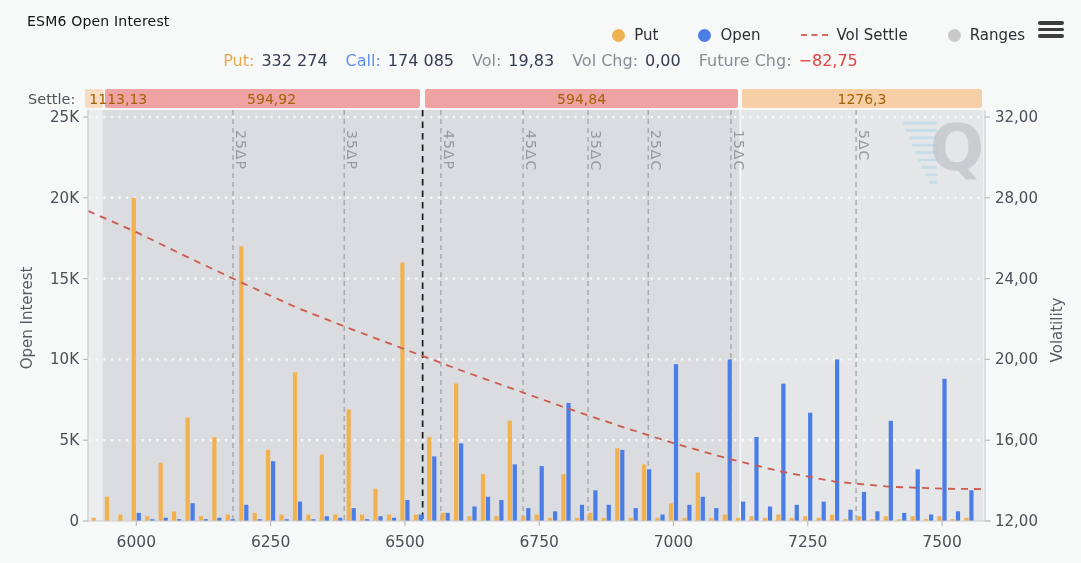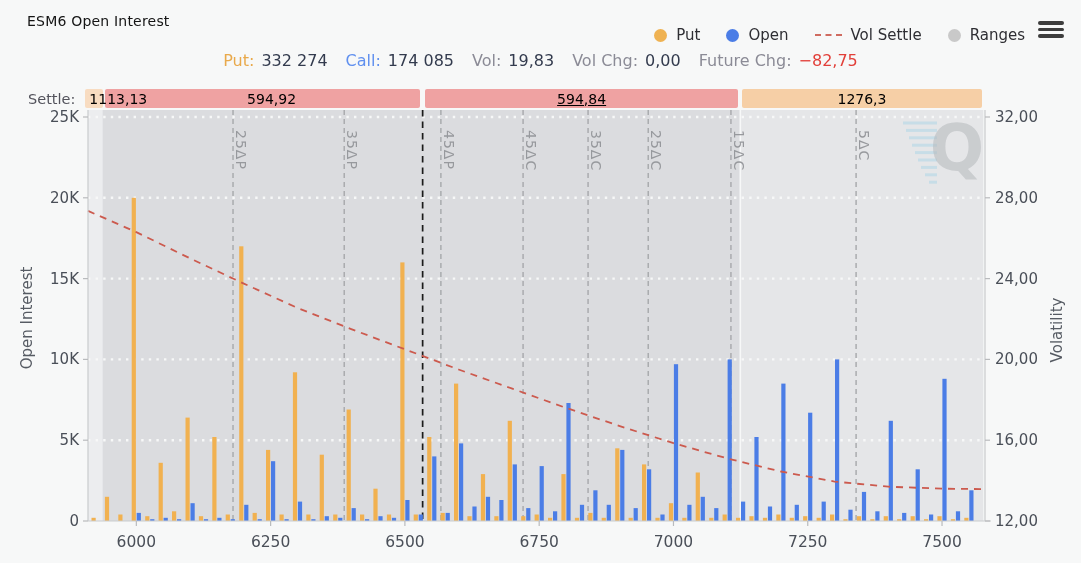--- a/index.html
+++ b/index.html
@@ -1,32 +1,32 @@
 <!DOCTYPE html>
 <html><head>
 <meta charset="utf-8">
 <style>
   html,body{margin:0;padding:0}
   body{width:1081px;height:563px;background:#f7f8f8;position:relative;overflow:hidden;
        font-family:"DejaVu Sans","Liberation Sans",sans-serif;}
   .title{position:absolute;left:27px;top:13px;font-size:14px;color:#141414;letter-spacing:.2px}
-  .legend{position:absolute;top:26px;right:56px;display:flex;gap:26px;align-items:center;
+  .legend{position:absolute;top:26px;right:56px;display:flex;gap:40px;align-items:center;
           font-size:15px;color:#2e2e33}
   .legend .it{display:flex;align-items:center;gap:9px;cursor:pointer}
   .dot{width:13px;height:13px;border-radius:50%}
   .dashic{width:27px;height:0;border-top:2.5px dashed #cf6b60}
   .burger{position:absolute;right:17px;top:21px;width:26px;cursor:pointer}
   .burger i{display:block;height:3.5px;background:#3d3d3d;border-radius:2px;margin-bottom:3.2px}
   .stats{position:absolute;top:51px;left:0;width:100%;text-align:center;font-size:16px;white-space:nowrap}
   .stats .item{margin-left:18px}
   .stats .item:first-child{margin-left:0}
   .stats .vl{margin-left:7px}
   .rlabel{position:absolute;left:28px;top:91px;font-size:14.5px;color:#53535c}
   .seg{position:absolute;top:89px;height:19px;border-radius:2px}
-  .segtxt{position:absolute;top:90.5px;font-size:14px;color:#000000;white-space:nowrap;z-index:3}
+  .segtxt{position:absolute;top:90.5px;font-size:14px;color:#a16207;white-space:nowrap;z-index:3}
   svg{position:absolute;left:0;top:0;font-family:"DejaVu Sans","Liberation Sans",sans-serif}
 </style>
 </head>
 <body>
 
 <div class="title">ESM6 Open Interest</div>
 <div class="legend" id="legend">
     <div class="it">
       <span class="dot" style="background: rgb(239, 178, 82);"></span>
       <span>Put</span>
@@ -50,21 +50,21 @@
   <i></i>
 </div>
 <div class="stats" id="stats"><span class="item"><span style="color: rgb(233, 169, 75);">Put:</span><span class="vl" style="color: rgb(51, 59, 78);">332 274</span></span><span class="item"><span style="color: rgb(96, 144, 239);">Call:</span><span class="vl" style="color: rgb(51, 59, 78);">174 085</span></span><span class="item"><span style="color: rgb(139, 139, 150);">Vol:</span><span class="vl" style="color: rgb(51, 59, 78);">19,83</span></span><span class="item"><span style="color: rgb(139, 139, 150);">Vol Chg:</span><span class="vl" style="color: rgb(51, 59, 78);">0,00</span></span><span class="item"><span style="color: rgb(139, 139, 150);">Future Chg:</span><span class="vl" style="color: rgb(226, 64, 58);">−82,75</span></span></div>
 <div class="rlabel">Settle:</div>
 <div id="rangesegs">
     <div class="seg" style="left: 85.3144px; width: 17.188px; background: rgb(248, 220, 193);"></div>
     <div class="segtxt" style="left: 89.3144px;">1113,13</div>
     <div class="seg" style="left: 104.651px; width: 315.83px; background: rgb(239, 162, 162);"></div>
     <div class="segtxt" style="left: 262.566px; transform: translateX(-50%); margin-left: 9px;">594,92</div>
     <div class="seg" style="left: 424.778px; width: 313.681px; background: rgb(239, 162, 162);"></div>
-    <div class="segtxt" style="left: 581.619px; transform: translateX(-50%); text-decoration: underline;">594,84</div>
+    <div class="segtxt" style="left: 581.619px; transform: translateX(-50%);">594,84</div>
     <div class="seg" style="left: 741.682px; width: 240.632px; background: rgb(246, 207, 166);"></div>
     <div class="segtxt" style="left: 861.998px; transform: translateX(-50%);">1276,3</div>
   </div>
 <svg id="plot" width="1081" height="563" viewBox="0 0 1081 563">
     <rect x="88.0" y="110" width="14.5" height="411" fill="#ecedef"></rect>
     <rect x="102.5" y="110" width="637.0" height="411" fill="#dbdcdf"></rect>
     <rect x="741.1" y="110" width="242.2" height="411" fill="#e5e6e8"></rect>
     <g opacity="0.62">
       <line x1="903" y1="123" x2="937" y2="123" stroke="#96cfe7" stroke-width="3" opacity="0.6"></line>
       <line x1="906" y1="130.4" x2="937" y2="130.4" stroke="#96cfe7" stroke-width="3" opacity="0.6"></line>

